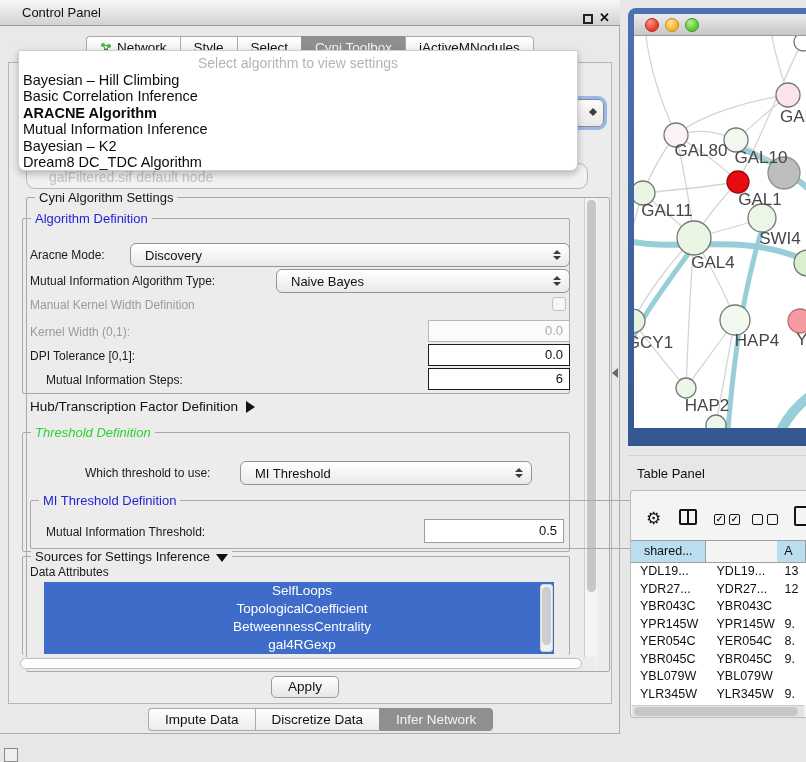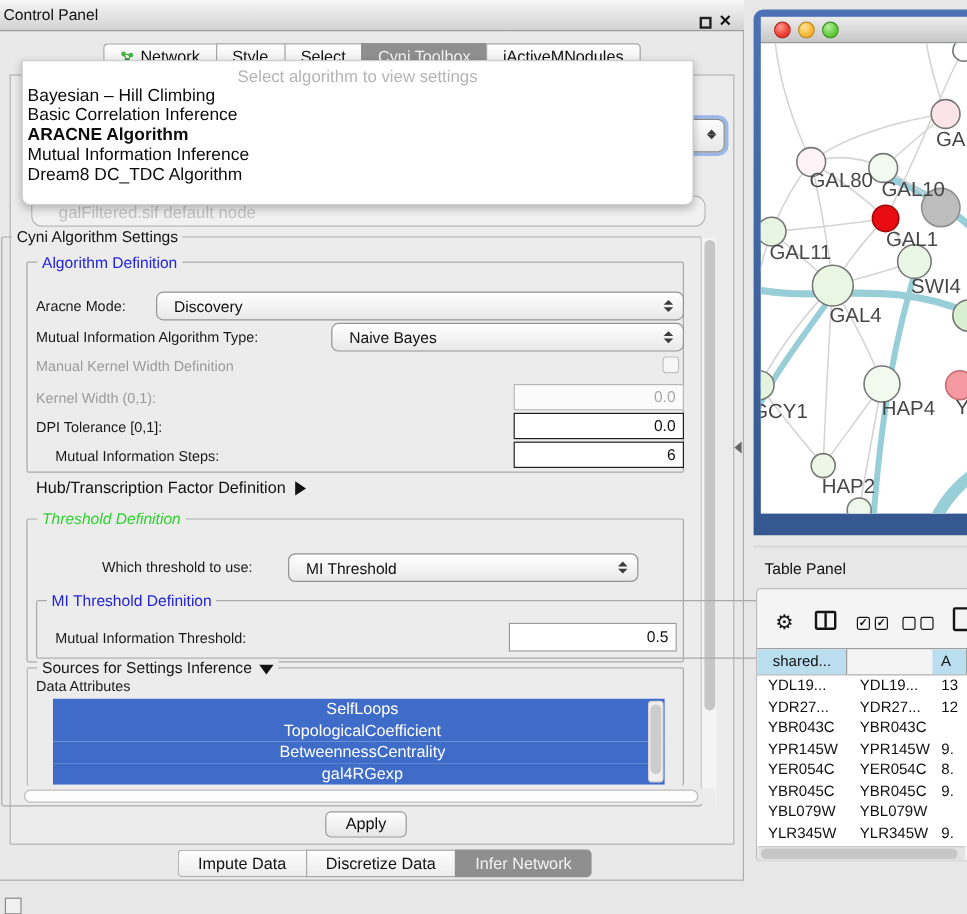--- a/index.html
+++ b/index.html
@@ -5,21 +5,21 @@
   * { margin:0; padding:0; box-sizing:border-box; }
   html,body { width:806px; height:762px; overflow:hidden; background:#e7e7e7;
     font-family:"Liberation Sans", sans-serif; position:relative; }
   .abs { position:absolute; }
 
   
   #cp-window { left:0; top:6; width:620px; height:734px; background:#e9e9e9;
     border:1px solid #adadad; border-left:none; }
   #cp-titlebar { left:0; top:6; width:620px; height:26px;
     background:linear-gradient(#f7f7f7,#d2d2d2); border-bottom:1px solid #9b9b9b;
-    display:flex; align-items:center; padding:0 3px; }
+    display:flex; align-items:center; padding:0 22px; }
   #cp-title { font-size:13px; color:#111; }
   #cp-float { left:583px; top:14px; width:10px; height:10px; border:2px solid #222; }
   #cp-close { left:599px; top:10px; font-size:13px; font-weight:900; color:#111; }
 
   
   #top-tabs { left:86px; top:36px; height:23px; display:flex; }
   .ttab { display:flex; align-items:center; gap:5px; padding:0 13px; font-size:13.5px;
     color:#111; background:linear-gradient(#fefefe,#ececec); border:1px solid #a9a9a9;
     border-right:none; border-radius:0; height:23px; }
   .ttab:first-child { border-radius:4px 0 0 0; }
@@ -48,21 +48,21 @@
     white-space:nowrap; }
   .dd-item.bold { font-weight:bold; }
 
   
   .grpbox { border:1px solid #a9a9a9; border-radius:2px; background:transparent; }
   .grptitle { position:absolute; top:-8px; left:8px; background:#ececec; padding:0 4px;
     font-size:13px; color:#161616; white-space:nowrap; }
   .grptitle.blue { color:#2323d6; }
   .grptitle.green { color:#2fd12f;font-style:italic; }
 
-  #settings-group { left:1px; top:197px; width:584px; height:475px; }
+  #settings-group { left:26px; top:197px; width:584px; height:475px; }
   #algo-group  { left:22px; top:218px; width:548px; height:176px; }
   #thresh-group{ left:22px; top:432px; width:548px; height:120px; }
   #mithr-group { left:30px; top:500px; width:644px; height:49px; }
   #sources-group{ left:22px; top:556px; width:548px; height:99px; border-bottom:none; }
 
   .flabel { font-size:12px; font-weight:normal; color:#1a1a1a; white-space:nowrap; }
   .flabel.dis { color:#9b9b9b; }
 
   .combo { border:1px solid #949494; border-radius:6px;
     background:linear-gradient(#ffffff,#e9e9e9); display:flex; align-items:center;
@@ -232,20 +232,21 @@
 </div>
 <div class="abs" id="hidden-combo-main">galFiltered.sif default node</div>
 
 <div class="abs" id="dropdown">
   <div id="dd-placeholder">Select algorithm to view settings</div>
   <div id="dd-list">
       <div class="dd-item">Bayesian – Hill Climbing</div>
       <div class="dd-item">Basic Correlation Inference</div>
       <div class="dd-item bold">ARACNE Algorithm</div>
       <div class="dd-item">Mutual Information Inference</div>
+      <div class="dd-item">Bayesian – K2</div>
       <div class="dd-item">Dream8 DC_TDC Algorithm</div>
     </div>
 </div>
 
 <div class="abs grpbox" id="settings-group">
   <span class="grptitle">Cyni Algorithm Settings</span>
 </div>
 <div class="abs" id="set-vsb">
   <div id="set-vsb-thumb"></div>
 </div>

